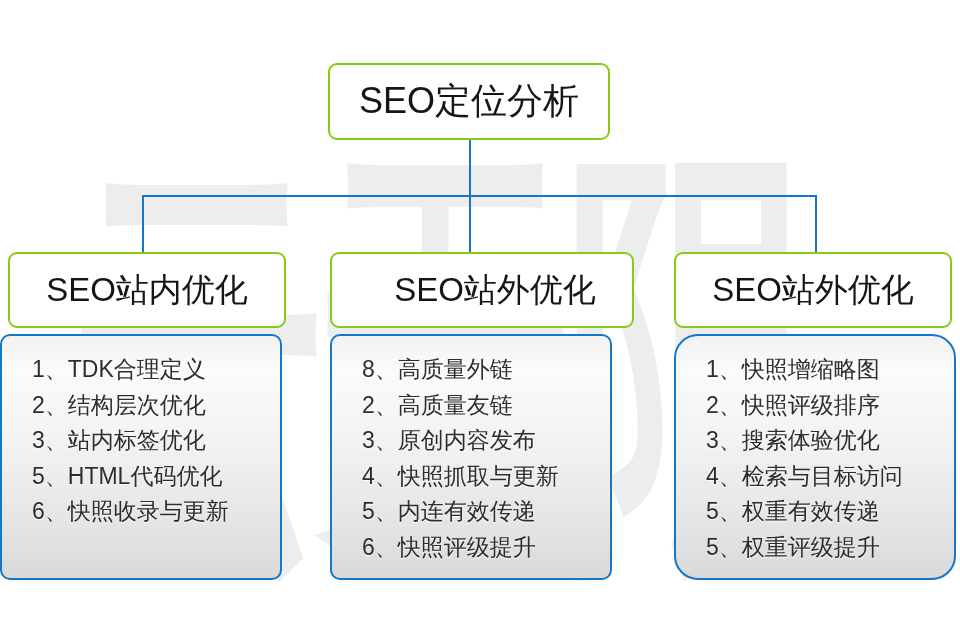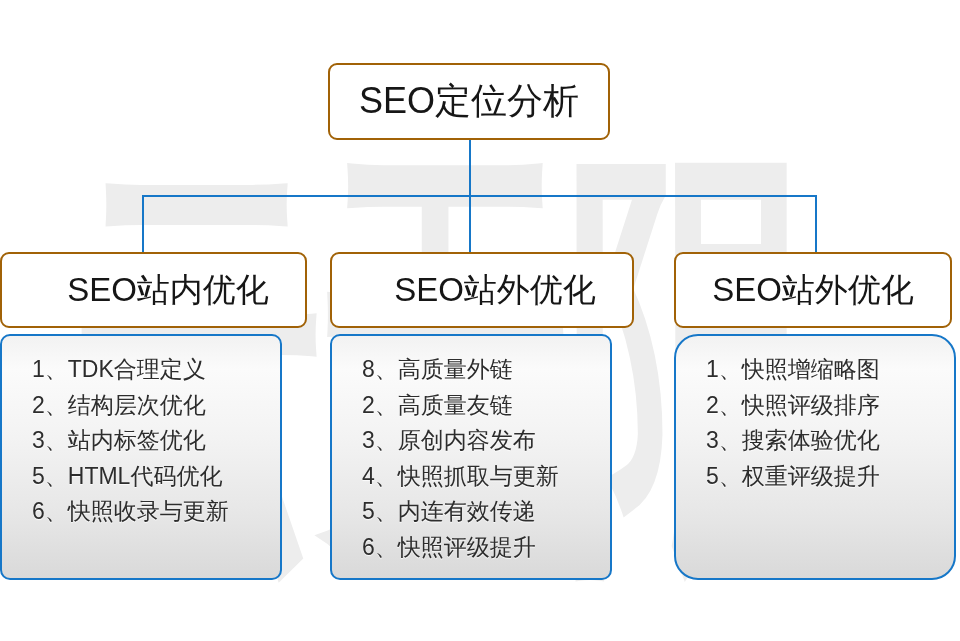--- a/index.html
+++ b/index.html
@@ -18,27 +18,27 @@
   
   .cline{position:absolute;background:#1677c8;z-index:1;}
   .v-root {left:469px;top:139px;width:2px;height:57px;}
   .h-main {left:142px;top:195px;width:675px;height:2px;}
   .v-left {left:142px;top:195px;width:2px;height:58px;}
   .v-mid  {left:469px;top:195px;width:2px;height:58px;}
   .v-right{left:815px;top:195px;width:2px;height:58px;}
   
   .node{
     position:absolute;z-index:2;background:#ffffff;
-    border:2px solid #a16207;border-radius:9px;
+    border:2px solid #84cc16;border-radius:9px;
     display:flex;align-items:center;justify-content:center;
     color:#161616;
   }
   .root-node{left:328px;top:63px;width:278px;height:73px;font-size:36px;}
   .branch-header{top:252px;width:274px;height:72px;font-size:33px;}
-  .bh-0{left:0;padding-left:29px;}
+  .bh-0{left:8px;}
   .bh-1{left:330px;padding-left:26px;}
   .bh-2{left:674px;}
   .list-box{
     position:absolute;z-index:2;top:334px;width:246px;height:214px;
     border:2px solid #1677c8;border-radius:10px;
     background:linear-gradient(180deg,#f2f2f2 0%,#fbfbfb 14%,#f3f3f3 42%,#e6e6e6 75%,#d9d9d9 100%);
     padding:16px 0 12px 30px;
     color:#2d2d2d;font-size:23px;
   }
   .lb-0{left:0;width:248px;}
@@ -90,16 +90,18 @@
     <div class="list-item">3、原创内容发布</div>
     <div class="list-item">4、快照抓取与更新</div>
     <div class="list-item">5、内连有效传递</div>
     <div class="list-item">6、快照评级提升</div>
   </div>
 
   <div class="list-box lb-2">
     <div class="list-item">1、快照增缩略图</div>
     <div class="list-item">2、快照评级排序</div>
     <div class="list-item">3、搜索体验优化</div>
+    <div class="list-item">4、检索与目标访问</div>
+    <div class="list-item">5、权重有效传递</div>
     <div class="list-item">5、权重评级提升</div>
   </div>
 
 </div>
 
 </body></html>

